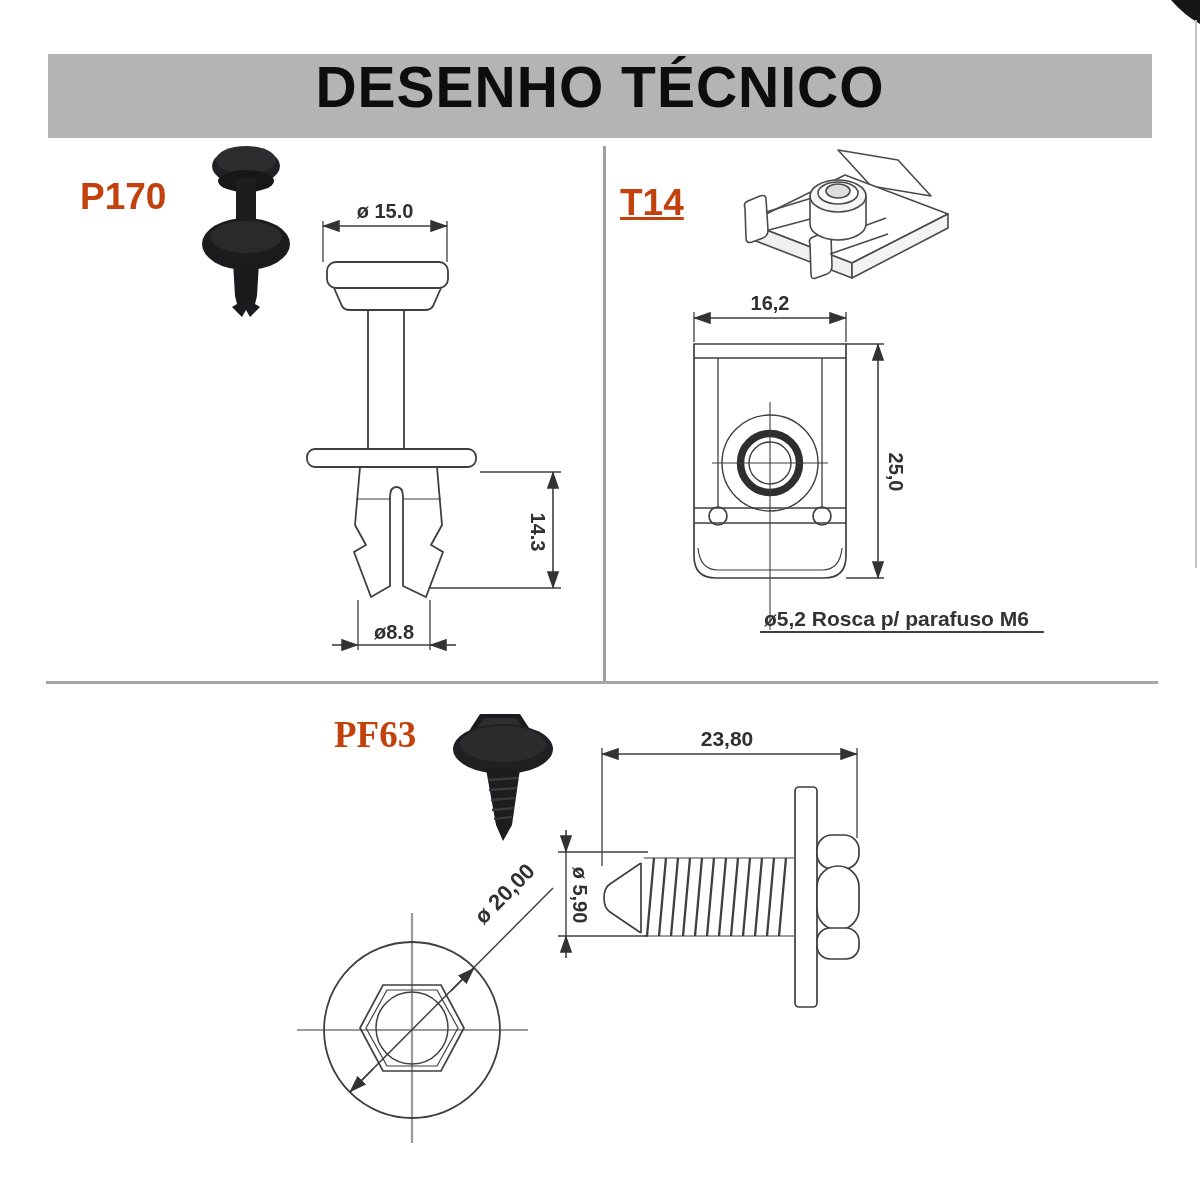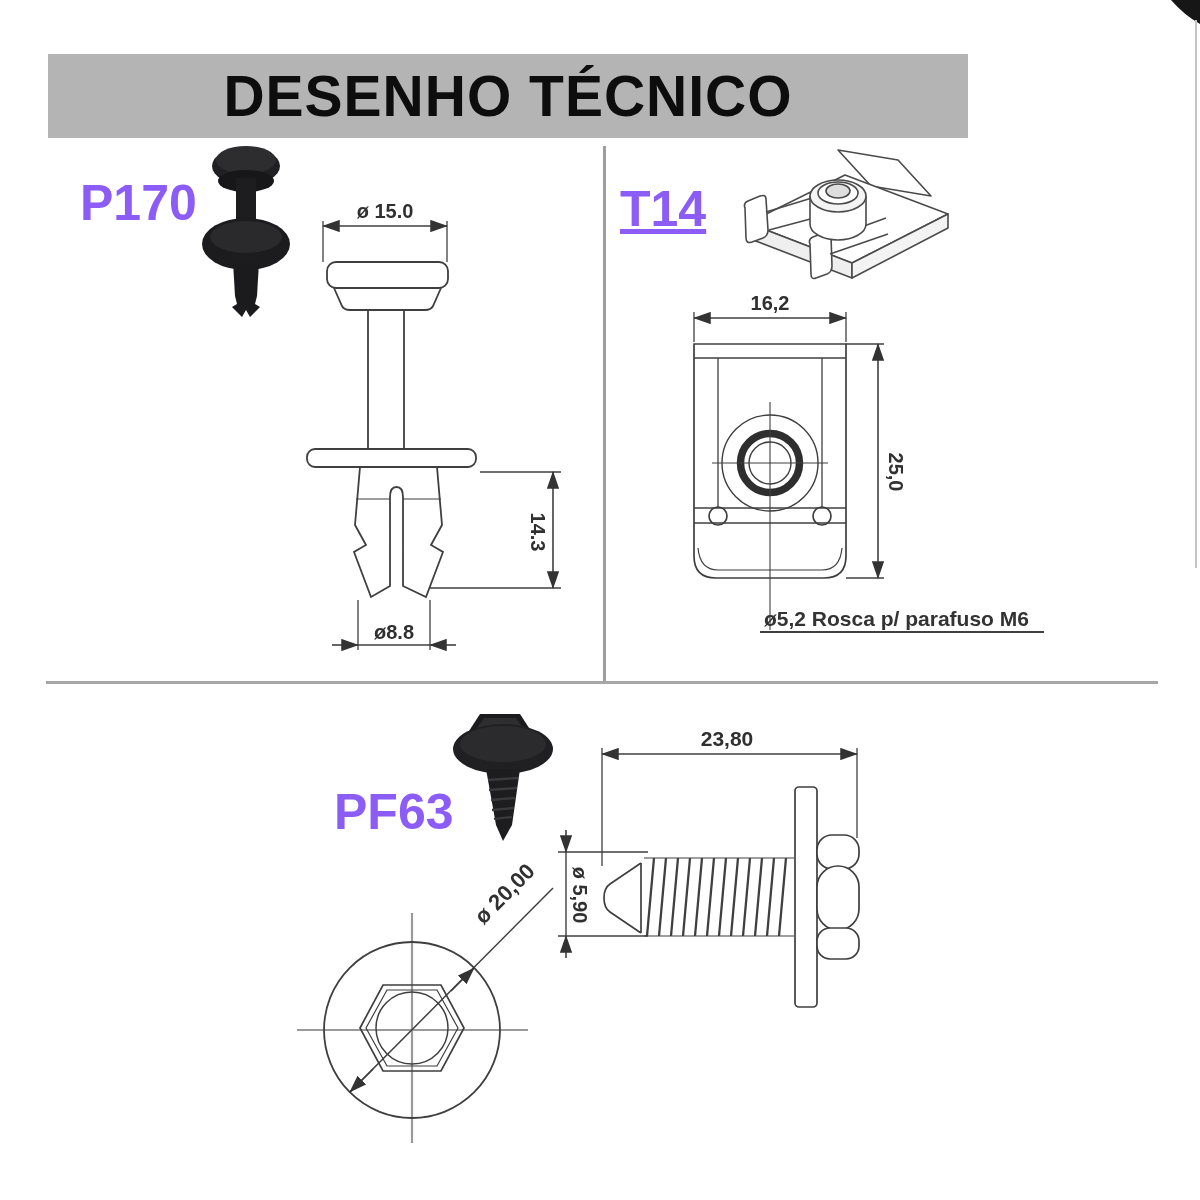--- a/index.html
+++ b/index.html
@@ -1,32 +1,32 @@
 <!DOCTYPE html>
 <html><head>
 <meta charset="utf-8">
 <style>
   html,body{margin:0;padding:0;}
   body{
     width:1200px;height:1200px;position:relative;background:#ffffff;
     font-family:"Liberation Sans", sans-serif;overflow:hidden;
   }
   .banner{
-    position:absolute;left:48px;top:54px;width:920px;height:84px;
-    background:#b4b4b4;display:flex;align-items:center;justify-content:center;
+    position:absolute;left:48px;top:54px;width:1104px;height:84px;
+    background:#b4b4b4;display:flex;justify-content:center;
   }
   .banner h1{
     margin:0;font-size:57px;font-weight:bold;color:#0d0d0d;letter-spacing:1px;
   }
   .part-label{
-    position:absolute;font-weight:bold;color:#8b5cf6;font-size:50px;line-height:1;letter-spacing:0px;
+    position:absolute;font-weight:bold;color:#c2410c;font-size:37px;line-height:1;letter-spacing:0px;
   }
   #lbl-p170{left:80px;top:178px;}
   #lbl-t14{left:620px;top:184px;text-decoration:underline;}
-  #lbl-pf63{left:334px;top:787px;}
+  #lbl-pf63{left:334px;top:716px;font-family:Liberation Serif, serif;}
   .divider-v{position:absolute;left:603px;top:146px;width:3px;height:536px;background:#9e9e9e;}
   .divider-h{position:absolute;left:46px;top:681px;width:1112px;height:3px;background:#a6a6a6;}
   .edge-line{position:absolute;left:1195px;top:20px;width:2px;height:548px;background:#c3c3c3;}
   svg{position:absolute;}
   svg line, svg path, svg rect, svg circle, svg ellipse, svg polygon{vector-effect:none;}
   .dim-text{
     font-family:"Liberation Sans", sans-serif;font-weight:bold;font-size:20px;fill:#303030;
   }
   .note-text{
     font-family:"Liberation Sans", sans-serif;font-weight:bold;font-size:21px;fill:#333333;

